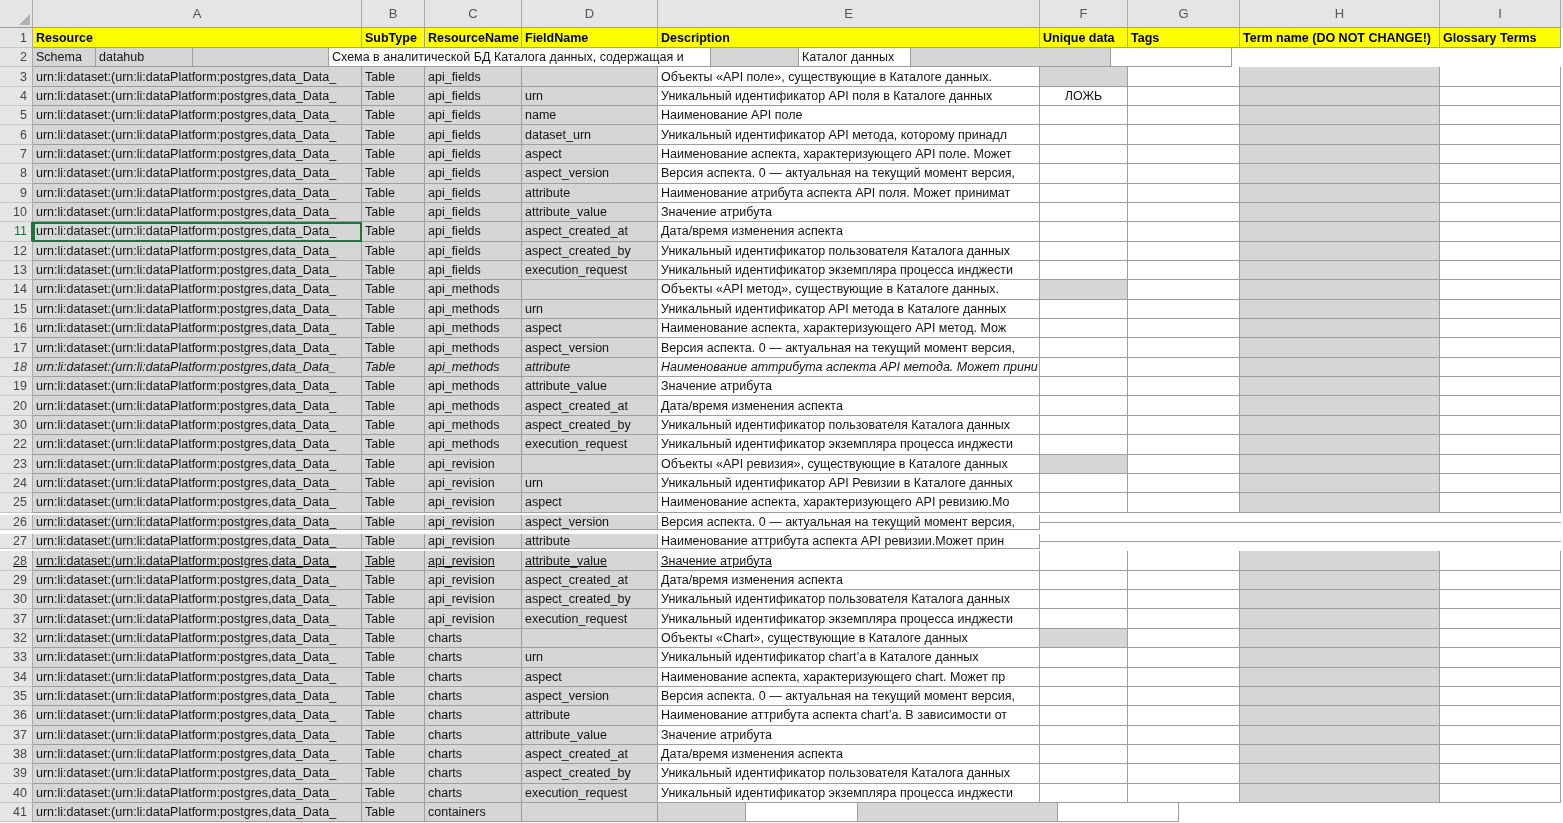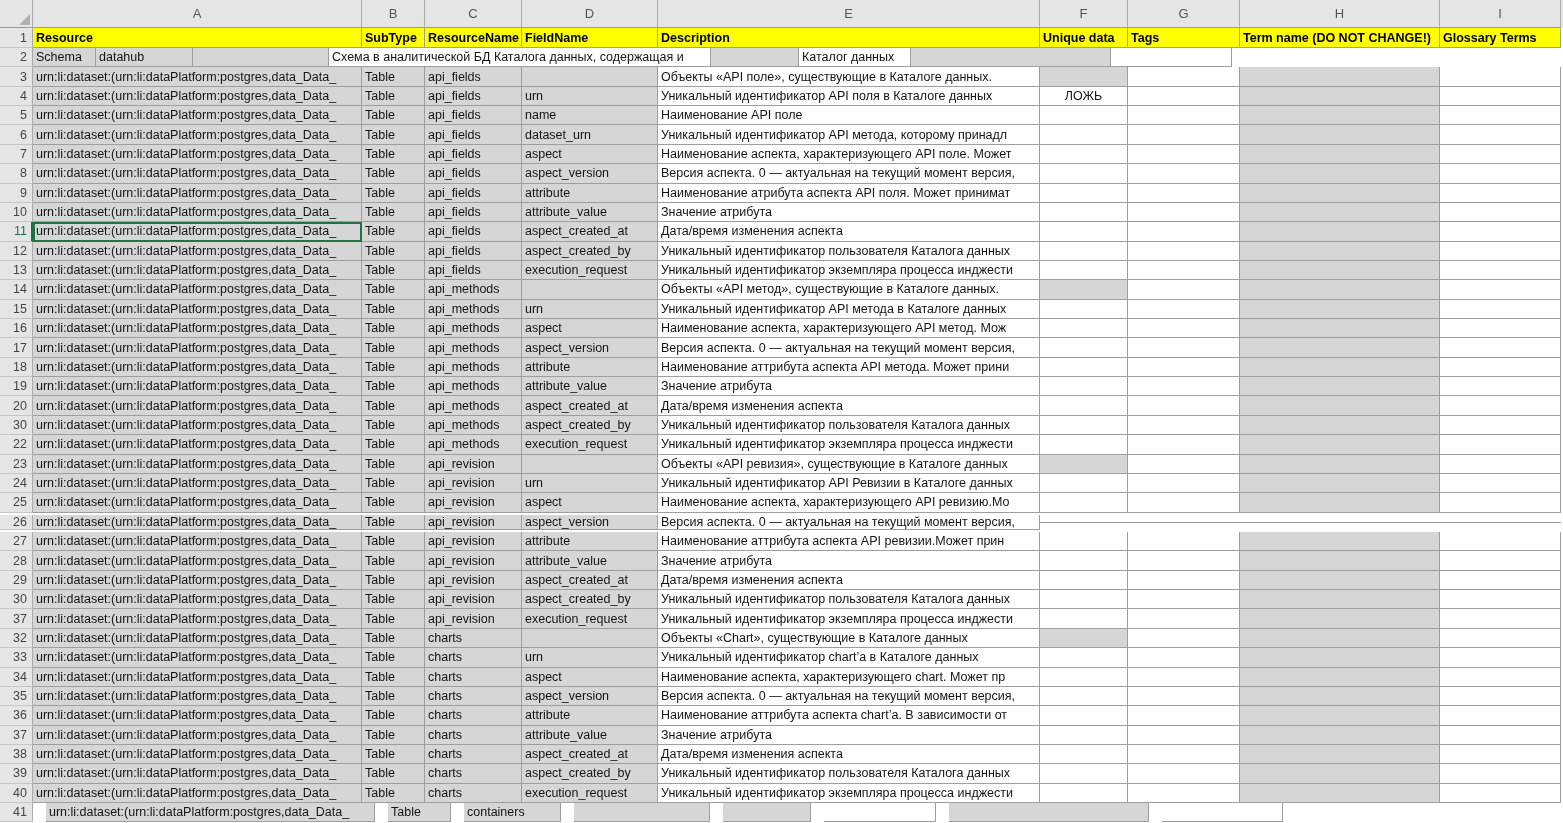--- a/index.html
+++ b/index.html
@@ -266,21 +266,21 @@
         <div class="cell gray" style="width: 329px;">urn:li:dataset:(urn:li:dataPlatform:postgres,data_Data_</div>
         <div class="cell gray" style="width: 63px;">Table</div>
         <div class="cell gray" style="width: 97px;">api_methods</div>
         <div class="cell gray" style="width: 136px;">aspect_version</div>
         <div class="cell" style="width: 382px;">Версия аспекта. 0 — актуальная на текущий момент версия,</div>
         <div class="cell" style="width: 88px;"></div>
         <div class="cell" style="width: 112px;"></div>
         <div class="cell gray" style="width: 200px;"></div>
         <div class="cell" style="width: 121px;"></div>
       </div>
-      <div class="row" style="height: 19.37px;">
+      <div class="row" style="height: 19.37px; font-style: italic;">
         <div class="rownum">18</div>
         <div class="cell gray" style="width: 329px;">urn:li:dataset:(urn:li:dataPlatform:postgres,data_Data_</div>
         <div class="cell gray" style="width: 63px;">Table</div>
         <div class="cell gray" style="width: 97px;">api_methods</div>
         <div class="cell gray" style="width: 136px;">attribute</div>
         <div class="cell" style="width: 382px;">Наименование аттрибута аспекта API метода. Может прини</div>
         <div class="cell" style="width: 88px;"></div>
         <div class="cell" style="width: 112px;"></div>
         <div class="cell gray" style="width: 200px;"></div>
         <div class="cell" style="width: 121px;"></div>
@@ -374,33 +374,33 @@
         <div class="cell gray" style="width: 329px;">urn:li:dataset:(urn:li:dataPlatform:postgres,data_Data_</div>
         <div class="cell gray" style="width: 63px;">Table</div>
         <div class="cell gray" style="width: 97px;">api_revision</div>
         <div class="cell gray" style="width: 136px;">aspect_version</div>
         <div class="cell" style="width: 382px;">Версия аспекта. 0 — актуальная на текущий момент версия,</div>
         <div class="cell" style="width: 88px;"></div>
         <div class="cell" style="width: 112px;"></div>
         <div class="cell gray" style="width: 200px;"></div>
         <div class="cell" style="width: 121px;"></div>
       </div>
-      <div class="row" style="height: 19.37px;">
+      <div class="row" style="height: 19.37px; align-items: center;">
         <div class="rownum">27</div>
         <div class="cell gray" style="width: 329px;">urn:li:dataset:(urn:li:dataPlatform:postgres,data_Data_</div>
         <div class="cell gray" style="width: 63px;">Table</div>
         <div class="cell gray" style="width: 97px;">api_revision</div>
         <div class="cell gray" style="width: 136px;">attribute</div>
         <div class="cell" style="width: 382px;">Наименование аттрибута аспекта API ревизии.Может прин</div>
         <div class="cell" style="width: 88px;"></div>
         <div class="cell" style="width: 112px;"></div>
         <div class="cell gray" style="width: 200px;"></div>
         <div class="cell" style="width: 121px;"></div>
       </div>
-      <div class="row" style="height: 19.37px;">
+      <div class="row" style="height: 19.37px; text-decoration: underline;">
         <div class="rownum">28</div>
         <div class="cell gray" style="width: 329px;">urn:li:dataset:(urn:li:dataPlatform:postgres,data_Data_</div>
         <div class="cell gray" style="width: 63px;">Table</div>
         <div class="cell gray" style="width: 97px;">api_revision</div>
         <div class="cell gray" style="width: 136px;">attribute_value</div>
         <div class="cell" style="width: 382px;">Значение атрибута</div>
         <div class="cell" style="width: 88px;"></div>
         <div class="cell" style="width: 112px;"></div>
         <div class="cell gray" style="width: 200px;"></div>
         <div class="cell" style="width: 121px;"></div>
@@ -542,21 +542,21 @@
         <div class="cell gray" style="width: 329px;">urn:li:dataset:(urn:li:dataPlatform:postgres,data_Data_</div>
         <div class="cell gray" style="width: 63px;">Table</div>
         <div class="cell gray" style="width: 97px;">charts</div>
         <div class="cell gray" style="width: 136px;">execution_request</div>
         <div class="cell" style="width: 382px;">Уникальный идентификатор экземпляра процесса инджести</div>
         <div class="cell" style="width: 88px;"></div>
         <div class="cell" style="width: 112px;"></div>
         <div class="cell gray" style="width: 200px;"></div>
         <div class="cell" style="width: 121px;"></div>
       </div>
-      <div class="row" style="height: 19.37px; gap: 13px;">
+      <div class="row" style="height: 19.37px;">
         <div class="rownum">41</div>
         <div class="cell gray" style="width: 329px;">urn:li:dataset:(urn:li:dataPlatform:postgres,data_Data_</div>
         <div class="cell gray" style="width: 63px;">Table</div>
         <div class="cell gray" style="width: 97px;">containers</div>
         <div class="cell gray" style="width: 136px;"></div>
         <div class="cell gray" style="width: 88px;"></div>
         <div class="cell" style="width: 112px;"></div>
         <div class="cell gray" style="width: 200px;"></div>
         <div class="cell" style="width: 121px;"></div>
       </div>

